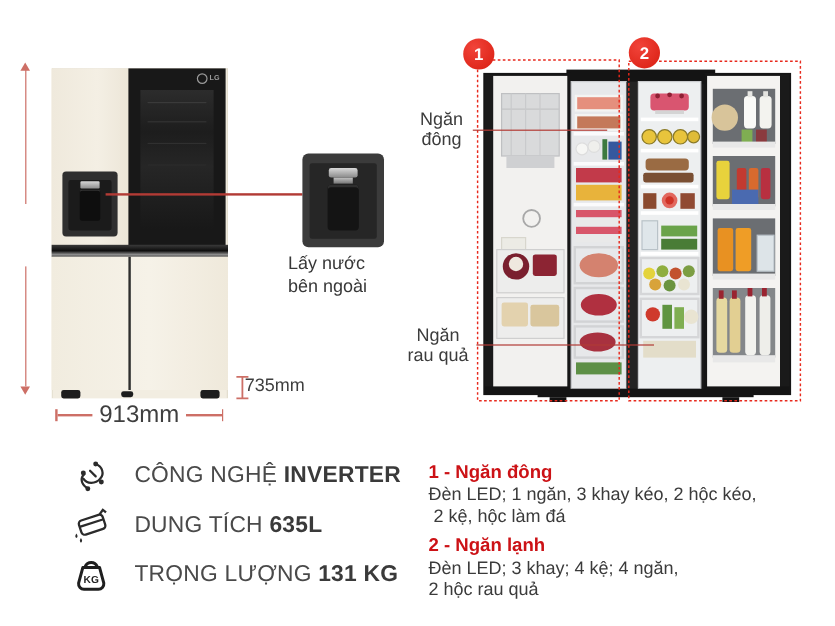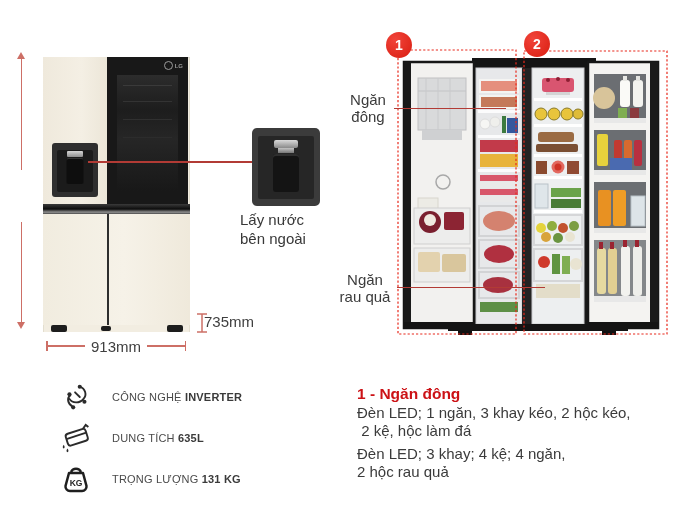--- a/index.html
+++ b/index.html
@@ -11,21 +11,21 @@
 
   
   .dim-line{background:#cd6f66;}
   .dim-text{color:#3f3f3f;font-size:15px;line-height:18px;text-align:center;}
   .arrow-up{width:0;height:0;border-left:4px solid transparent;border-right:4px solid transparent;border-bottom:7px solid #cd6f66;}
   .arrow-down{width:0;height:0;border-left:4px solid transparent;border-right:4px solid transparent;border-top:7px solid #cd6f66;}
 
   .w-dim{display:flex;align-items:center;}
   .w-dim .tick{width:1.5px;height:10px;background:#cd6f66;}
   .w-dim .seg{height:1.5px;background:#cd6f66;flex:1;}
-  .w-dim .lbl{padding:0 6px;font-size:15px;color:#3f3f3f;white-space:nowrap;}
+  .w-dim .lbl{padding:0 6px;font-size:20px;color:#3f3f3f;white-space:nowrap;}
 
   
   .fridge{background:#f2ede1;box-shadow:inset 0 1px 0 #ddd8cb, inset -1px 0 0 #e3decf, inset 1px 0 0 #e3decf;}
   .door-left{position:absolute;left:0;top:0;width:64px;height:147px;background:linear-gradient(90deg,#efe9dc,#f4efe4 60%,#ece6d8);}
   .glass{position:absolute;left:64px;top:0;width:81px;height:150px;background:#181818;}
   .glass .window{position:absolute;left:10px;top:18px;right:10px;bottom:16px;background:linear-gradient(180deg,#2c2c2c,#1d1d1d 30%,#262626 55%,#181818);}
   .glass .window:before{content:"";position:absolute;left:6px;right:6px;top:10px;height:1px;background:#3a3a3a;box-shadow:0 16px 0 #333,0 34px 0 #303030,0 52px 0 #2c2c2c;}
   .lg-logo{position:absolute;right:5px;top:4px;display:flex;align-items:center;gap:2px;color:#9b9b9b;font-size:6px;font-weight:bold;}
   .lg-logo .disc{width:7px;height:7px;border:1px solid #9b9b9b;border-radius:50%;}
   .dispenser{position:absolute;left:9px;top:86px;width:46px;height:54px;background:#2f2f2f;border-radius:3px;}
@@ -47,21 +47,21 @@
   .pointer{background:#b23b35;height:1.5px;}
 
   
   .badge{width:26px;height:26px;border-radius:50%;background:radial-gradient(circle at 35% 30%,#f1443a,#d91d10);color:#fff;
     font-size:14px;font-weight:bold;display:flex;align-items:center;justify-content:center;}
   .zone-label{font-size:15px;line-height:17px;color:#3c3c3c;text-align:center;}
 
   
   .feature-row{display:flex;align-items:center;height:36px;}
   .feature-ic{width:36px;display:flex;align-items:center;justify-content:center;flex:0 0 36px;}
-  .feature-tx{margin-left:18px;font-size:11px;letter-spacing:.2px;color:#4a4a4a;white-space:nowrap;}
+  .feature-tx{margin-left:18px;font-size:19px;letter-spacing:.2px;color:#4a4a4a;white-space:nowrap;}
   .feature-tx b{color:#3a3a3a;}
 
   
   .note-title{font-size:15.5px;font-weight:bold;color:#cc1216;line-height:19px;margin-bottom:1px;}
   .note-line{font-size:15px;color:#3b3b3b;line-height:17.5px;white-space:pre-wrap;}
   .note-block{margin-bottom:6px;}
 
   .dotted{fill:none;stroke:#e8291c;stroke-width:1.2;stroke-dasharray:2.2 2;}
 </style>
 </head>
@@ -338,18 +338,19 @@
     </div>
   </div>
 
   <div class="abs" style="left:357px;top:384px;width:300px;">
     <div class="note-block">
       <div class="note-title">1 - Ngăn đông</div>
       <div class="note-line">Đèn LED; 1 ngăn, 3 khay kéo, 2 hộc kéo,</div>
       <div class="note-line"> 2 kệ, hộc làm đá</div>
     </div>
     <div class="note-block">
+      <div class="note-title">2 - Ngăn lạnh</div>
       <div class="note-line">Đèn LED; 3 khay; 4 kệ; 4 ngăn,</div>
       <div class="note-line">2 hộc rau quả</div>
     </div>
   </div>
 
 </div>
 
 </body></html>

